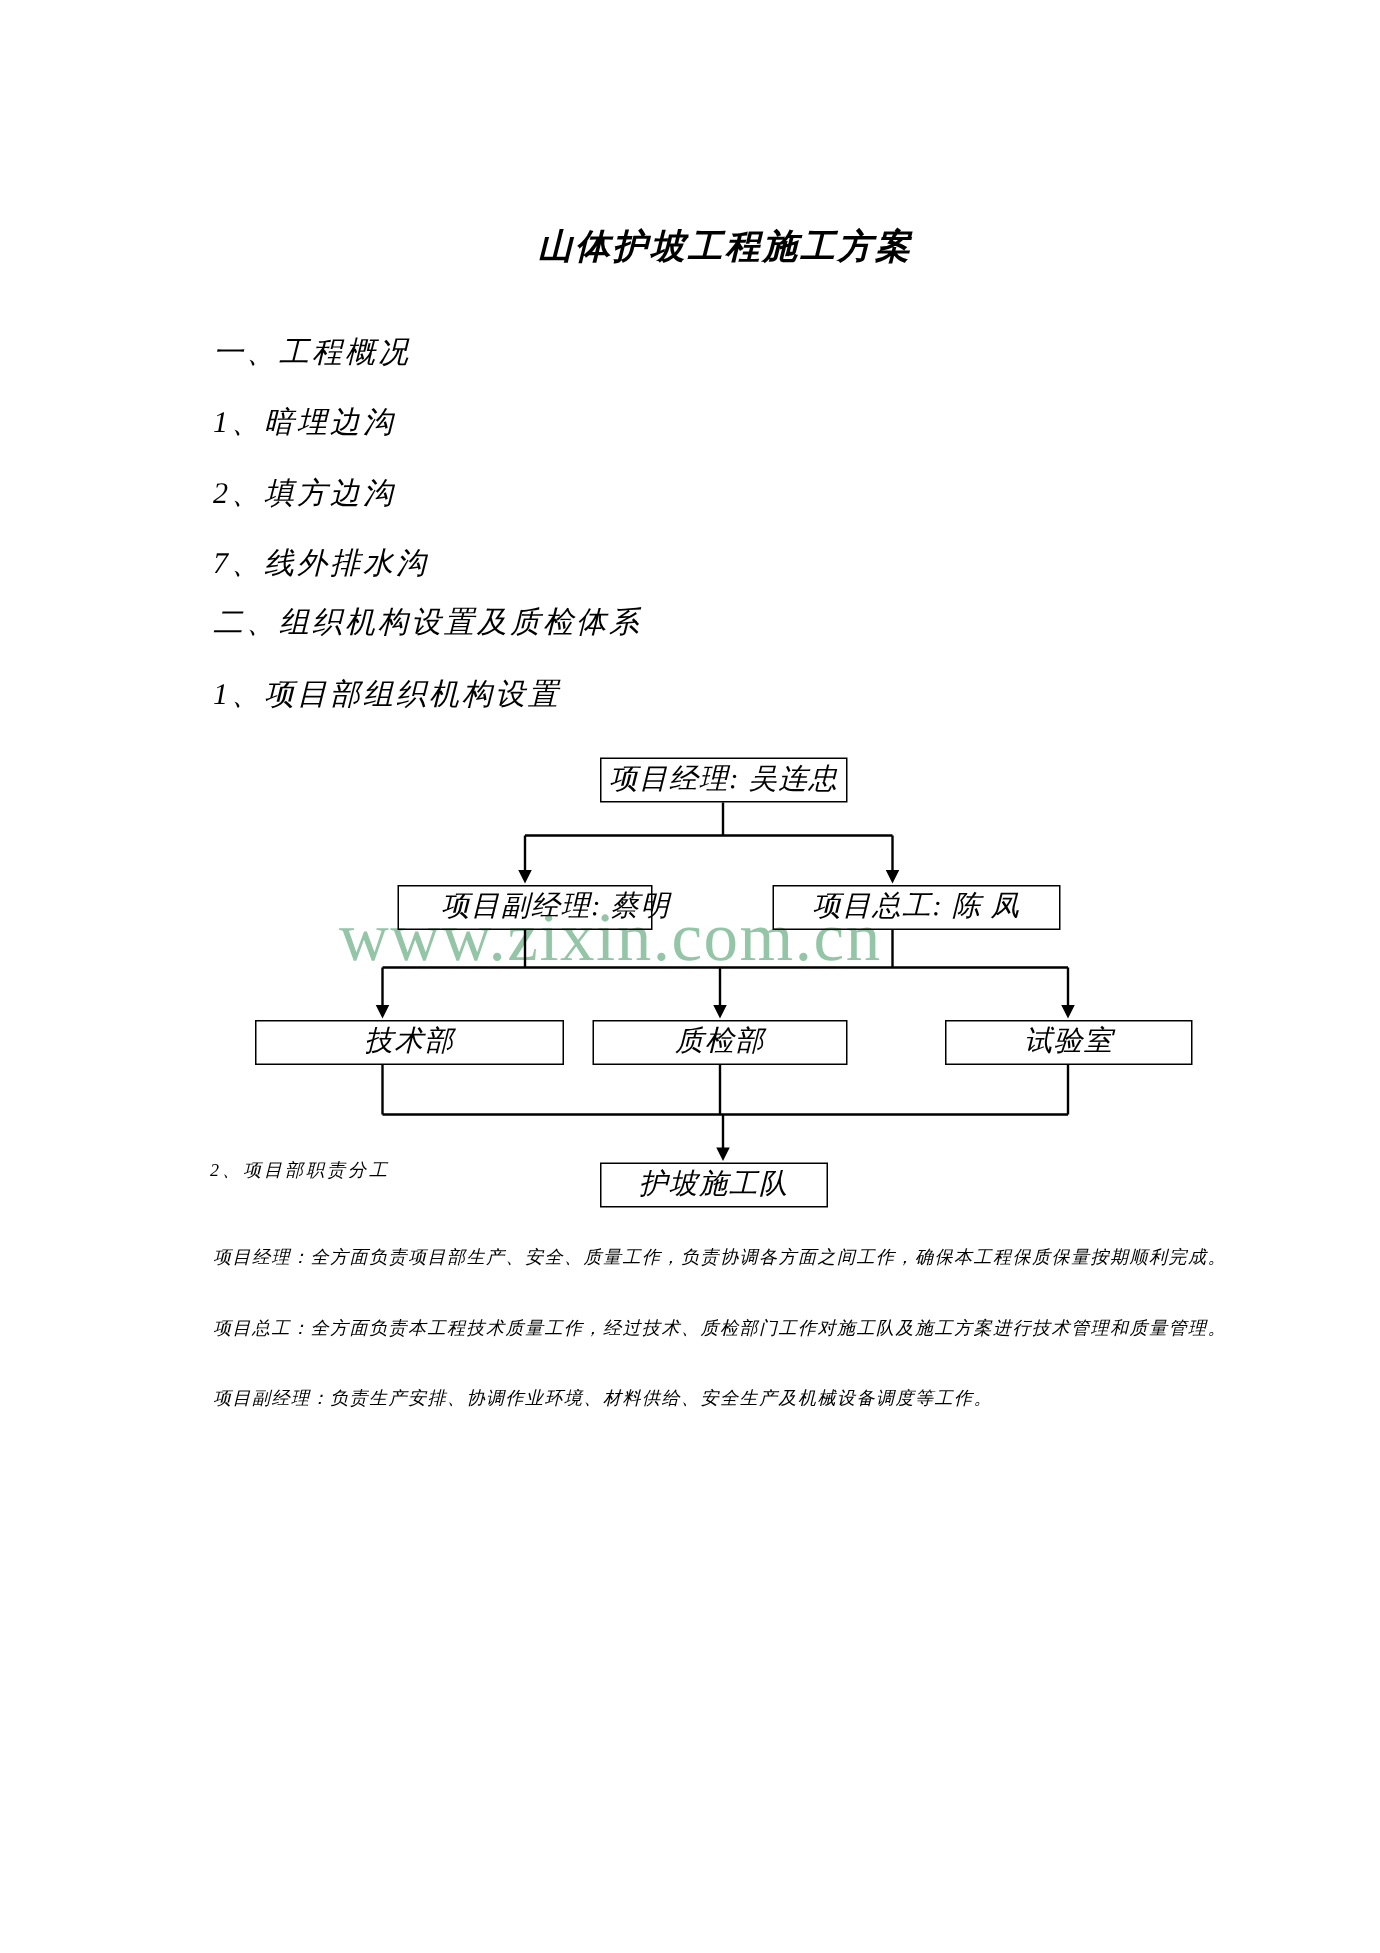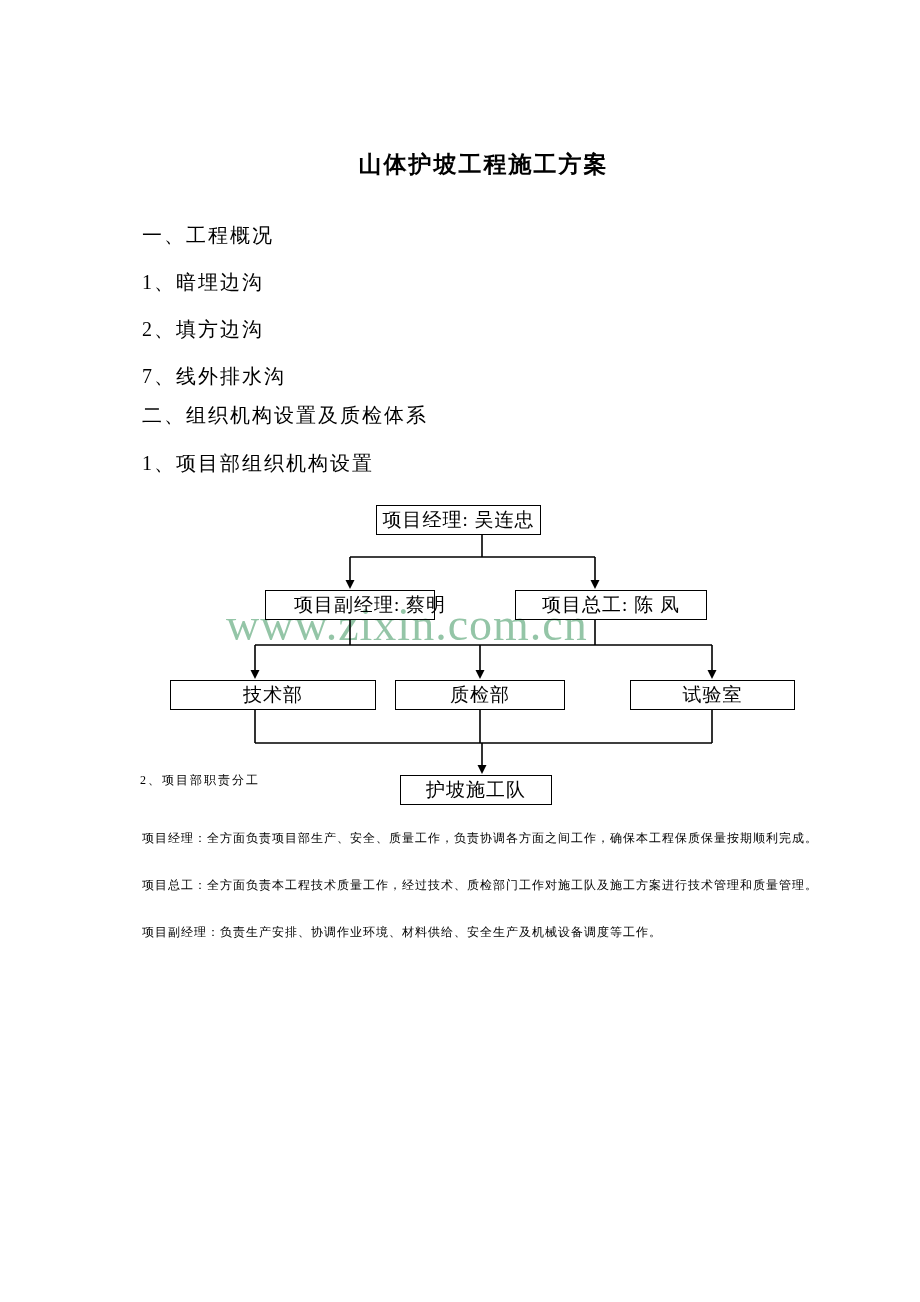--- a/index.html
+++ b/index.html
@@ -22,20 +22,21 @@
     letter-spacing: 1px;
     color: #15803d;
     opacity: 0.45;
     z-index: 0;
     white-space: nowrap;
   }
   .content {
     position: relative;
     z-index: 1;
     padding: 150px 70px 0 97px;
+    font-style: italic;
   }
   .title {
     text-align: center;
     padding-left: 20px;
     font-size: 23px;
     font-weight: bold;
     letter-spacing: 2px;
     line-height: 30px;
   }
   .h {
@@ -59,21 +60,21 @@
   .obox {
     position: absolute;
     border: 1.5px solid #000;
     height: 30px;
     line-height: 27px;
     text-align: center;
     font-size: 19px;
     letter-spacing: 1px;
     white-space: nowrap;
   }
-  .obox-pm     { left: 376px; top: 10px;  width: 165px; }
+  .obox-pm     { left: 400px; top: 10px;  width: 165px; }
   .obox-deputy { left: 265px; top: 95px;  width: 170px; padding-left: 28px; }
   .obox-chief  { left: 515px; top: 95px;  width: 192px; }
   .obox-tech   { left: 170px; top: 185px; width: 206px; }
   .obox-qc     { left: 395px; top: 185px; width: 170px; }
   .obox-lab    { left: 630px; top: 185px; width: 165px; }
   .obox-team   { left: 400px; top: 280px; width: 152px; }
   .h-sub2 {
     position: absolute;
     left: 140px; top: 272px;
     font-size: 12px;

